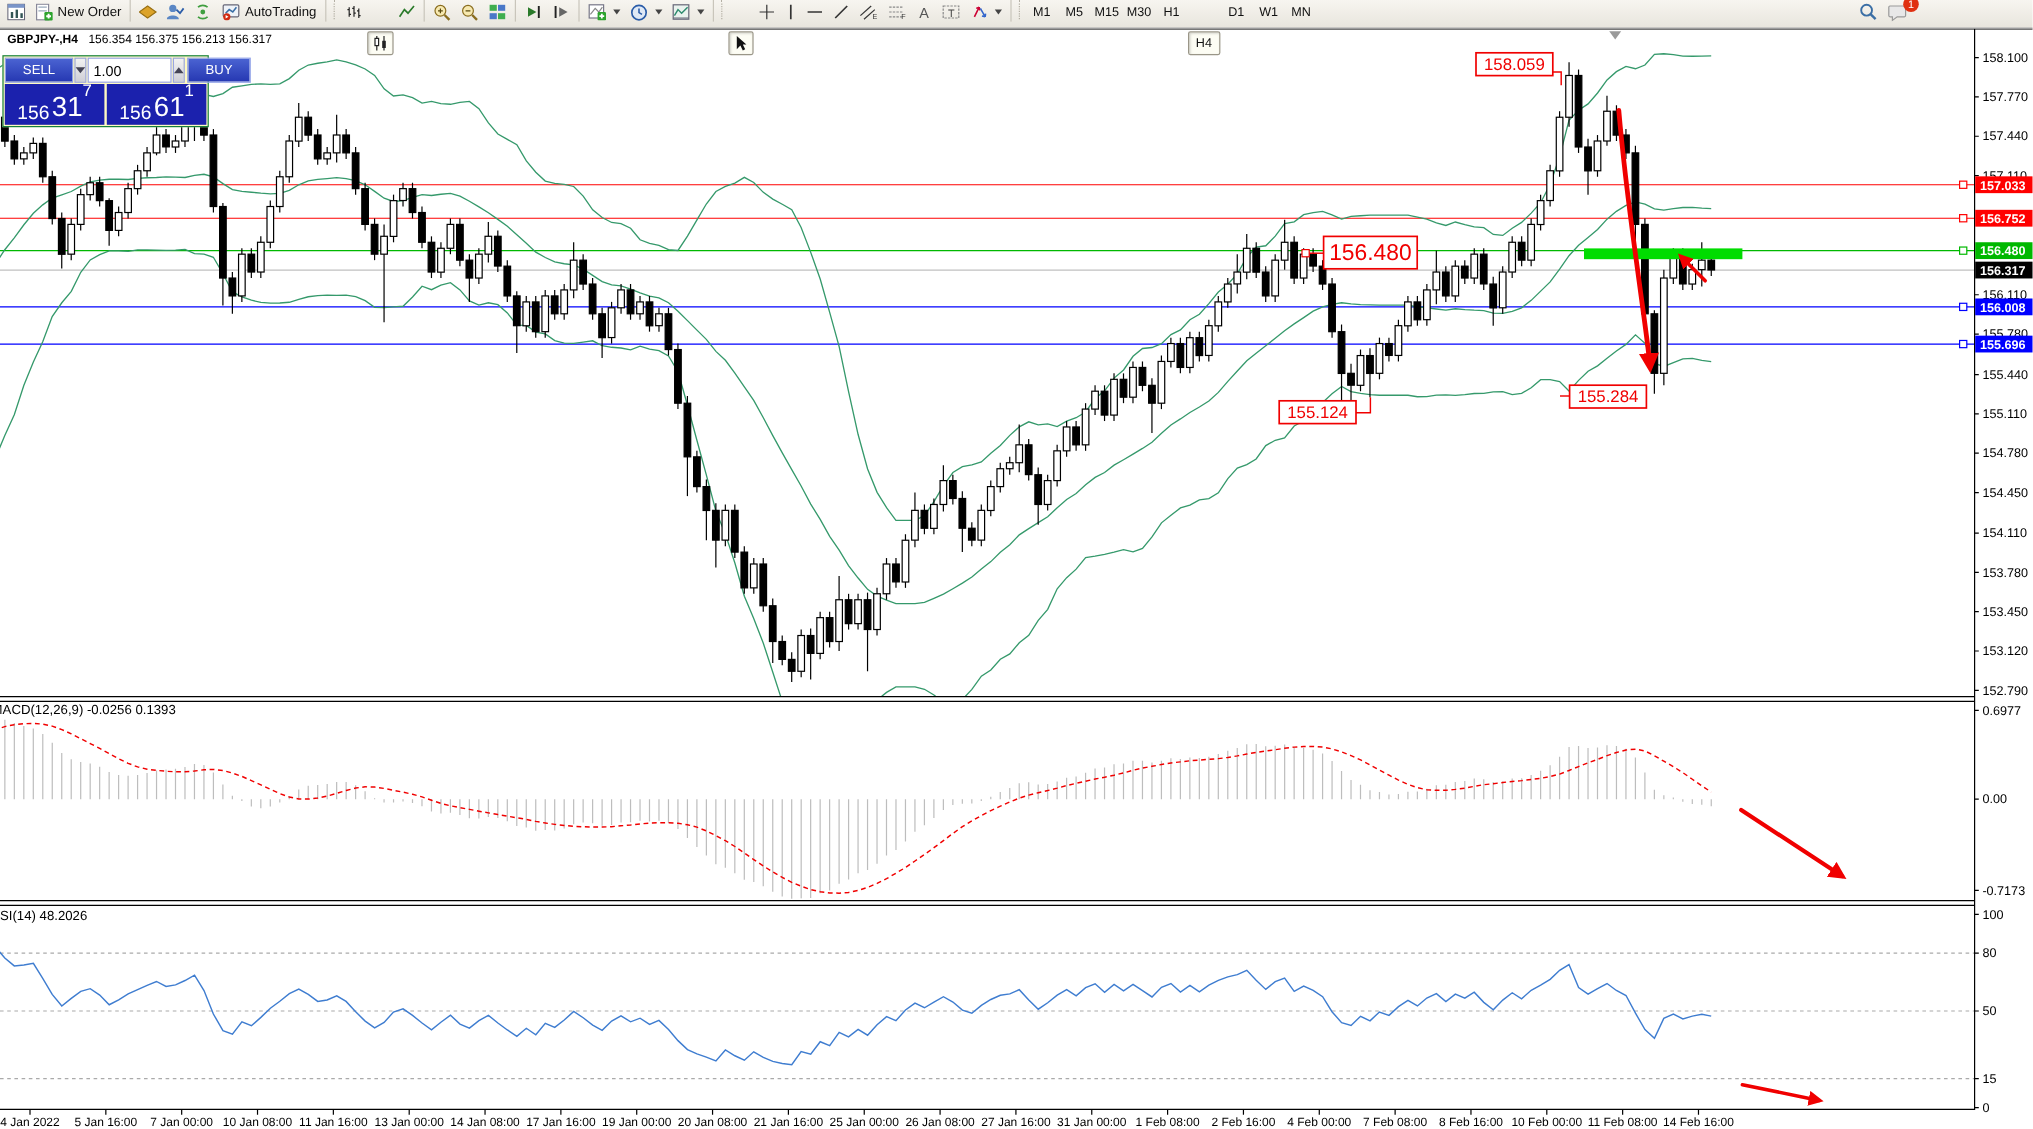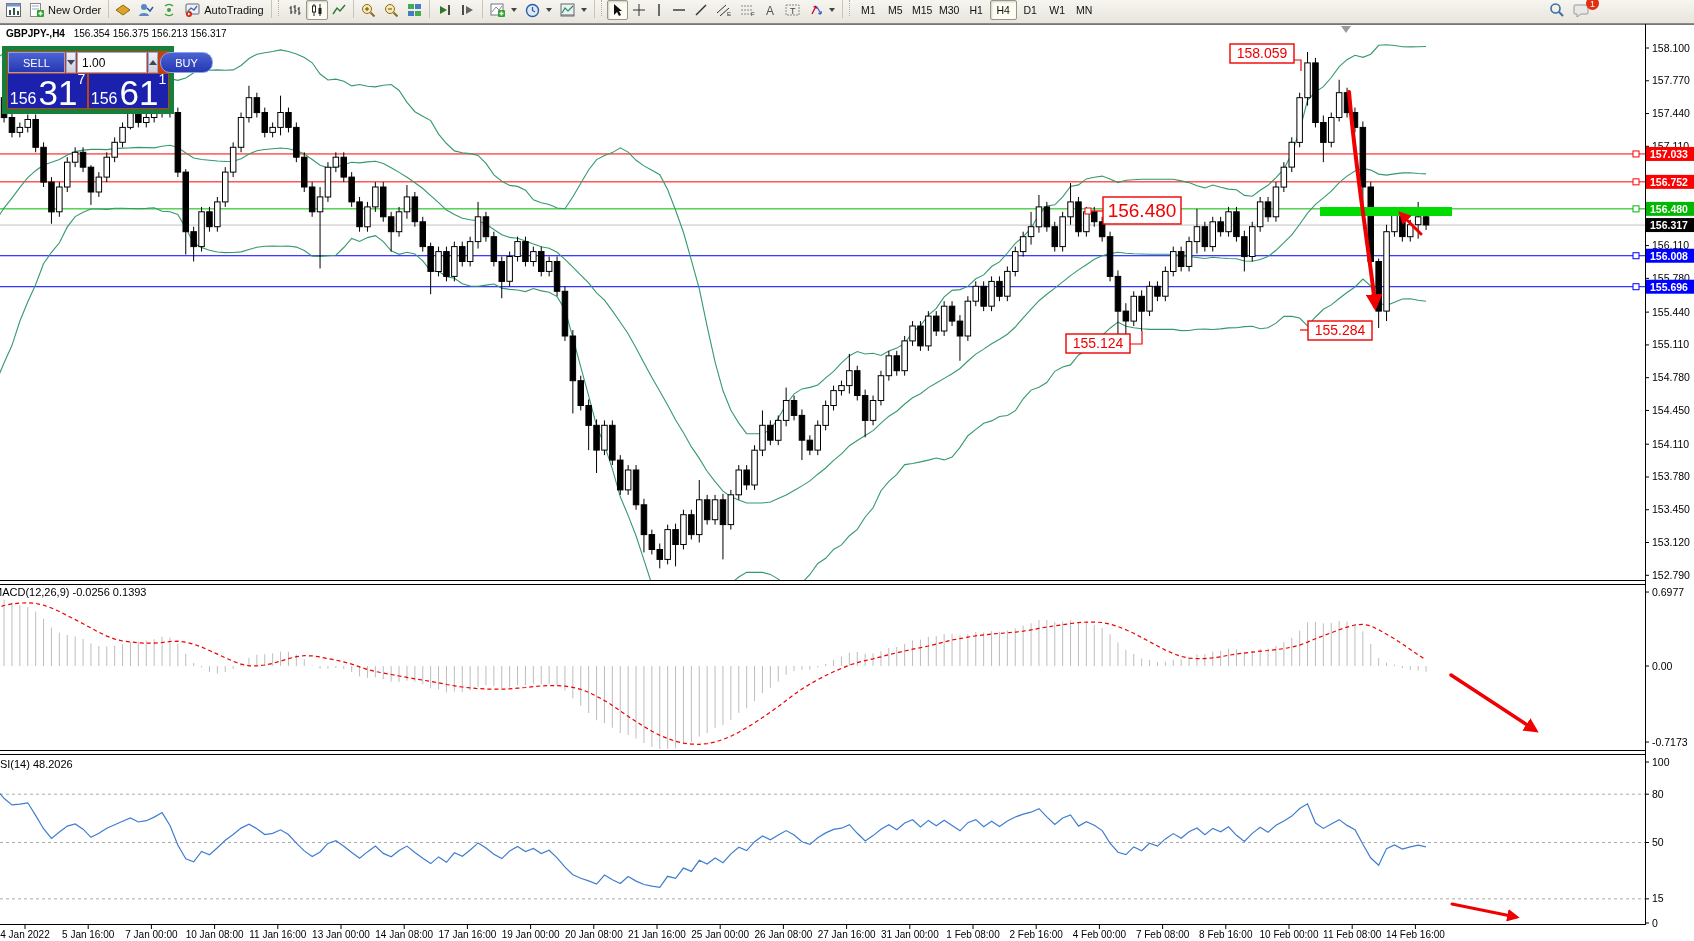--- a/index.html
+++ b/index.html
@@ -4,53 +4,53 @@
 <style>
   html,body{margin:0;padding:0;background:#fff;}
   .app{position:relative;width:1694px;height:941px;background:#fff;overflow:hidden;
        font-family:"Liberation Sans",sans-serif;}
   
   .toolbar{position:absolute;left:0;top:0;width:1694px;height:24px;z-index:5;
     display:flex;align-items:flex-start;padding-left:2px;box-sizing:border-box;
     background:linear-gradient(#f7f5f0,#e8e5dd);border-bottom:1px solid #8a8a8a;}
   .tb-btn{display:flex;align-items:center;gap:4px;height:20px;padding:0 3px;border:1px solid transparent;
     border-radius:2px;background:transparent;font-size:11px;color:#111;cursor:default;white-space:nowrap;}
-  .tb-btn.pressed{background:#fdfdf4;border:1px solid #9a9688;box-shadow:inset 1px 1px 2px rgba(0,0,0,.18);}
+  .tb-btn.pressed{background:#fdfdf4;border:1px solid #9a9688;box-shadow:inset 1px 1px 2px rgba(0,0,0,.18);margin-top:26px;}
   .tb-btn svg{display:block;}
   .sep{width:1px;height:18px;background:#c9c5bb;margin:0 3px;flex:none;}
   .grip{width:2px;height:16px;border-left:1px dotted #b3afa4;margin:0 3px;flex:none;}
   .dd{width:0;height:0;border-left:3px solid transparent;border-right:3px solid transparent;
       border-top:4px solid #444;margin-left:2px;}
   .tf-btn{width:27px;justify-content:center;font-size:10.5px;}
   .tb-right{margin-left:auto;margin-right:100px;display:flex;align-items:center;}
   .badge{position:absolute;top:-4px;right:-6px;background:#e03010;color:#fff;border-radius:50%;
      width:13px;height:13px;font-size:9px;display:flex;align-items:center;justify-content:center;}
   .chat-wrap{position:relative;}
   
   .quote-header{position:absolute;left:6px;top:28px;z-index:4;font-size:10px;color:#000;}
   .quote-header b{font-weight:700;margin-right:6px;}
   
   .trade-widget{position:absolute;left:2px;top:46px;z-index:4;width:172px;
-     background:#c2410c;border:5px solid #15803d;box-sizing:border-box;padding:1px;}
+     background:#fef9c3;border:1px solid #15803d;box-sizing:border-box;padding:1px;}
   .tw-row1{display:flex;height:21px;gap:1px;}
   .tw-sell-btn,.tw-buy-btn{flex:none;border:1px solid #8fa0e8;color:#fff;font-size:11px;
      background:linear-gradient(#4a63d2,#2638b2);display:flex;align-items:center;justify-content:center;}
   .tw-sell-btn{width:57px;}
-  .tw-buy-btn{width:53px;margin-left:1px;border-radius:10px;}
+  .tw-buy-btn{width:53px;margin-left:1px;}
   .tw-step{width:19px;border:1px solid #9aa6e0;background:linear-gradient(#f2f2f2,#cfcfd6);
      display:flex;align-items:center;justify-content:center;padding:0;}
   .tw-vol{width:60px;border:1px solid #9aa6e0;text-align:left;font-size:12px;padding:0 4px;
      font-family:"Liberation Sans",sans-serif;}
   .tri-dn{width:0;height:0;border-left:4px solid transparent;border-right:4px solid transparent;border-top:5px solid #445;}
   .tri-up{width:0;height:0;border-left:4px solid transparent;border-right:4px solid transparent;border-bottom:5px solid #445;}
   .tw-row2{display:flex;margin-top:1px;height:34px;gap:2px;}
   .tw-price{flex:1;background:#1b21ad;color:#fff;display:flex;align-items:flex-end;justify-content:center;
      padding-bottom:2px;cursor:default;}
   .tw-price .pp{font-size:16px;margin-right:2px;line-height:14px;}
-  .tw-price .pb{font-size:35px;line-height:26px;}
+  .tw-price .pb{font-size:23px;line-height:26px;}
   .tw-price .ps{font-size:14px;line-height:26px;vertical-align:top;margin-top:-10px;align-self:flex-start;padding-top:2px;}
   
   .pane-label{position:absolute;z-index:3;font-size:11px;color:#000;white-space:nowrap;}
   #macd-label{left:-7px;top:586px;}
   #rsi-label{left:-8px;top:758px;}
   svg.chart{position:absolute;left:0;top:0;z-index:1;}
   svg text{font-family:"Liberation Sans",sans-serif;}
 </style>
 </head>
 <body>

